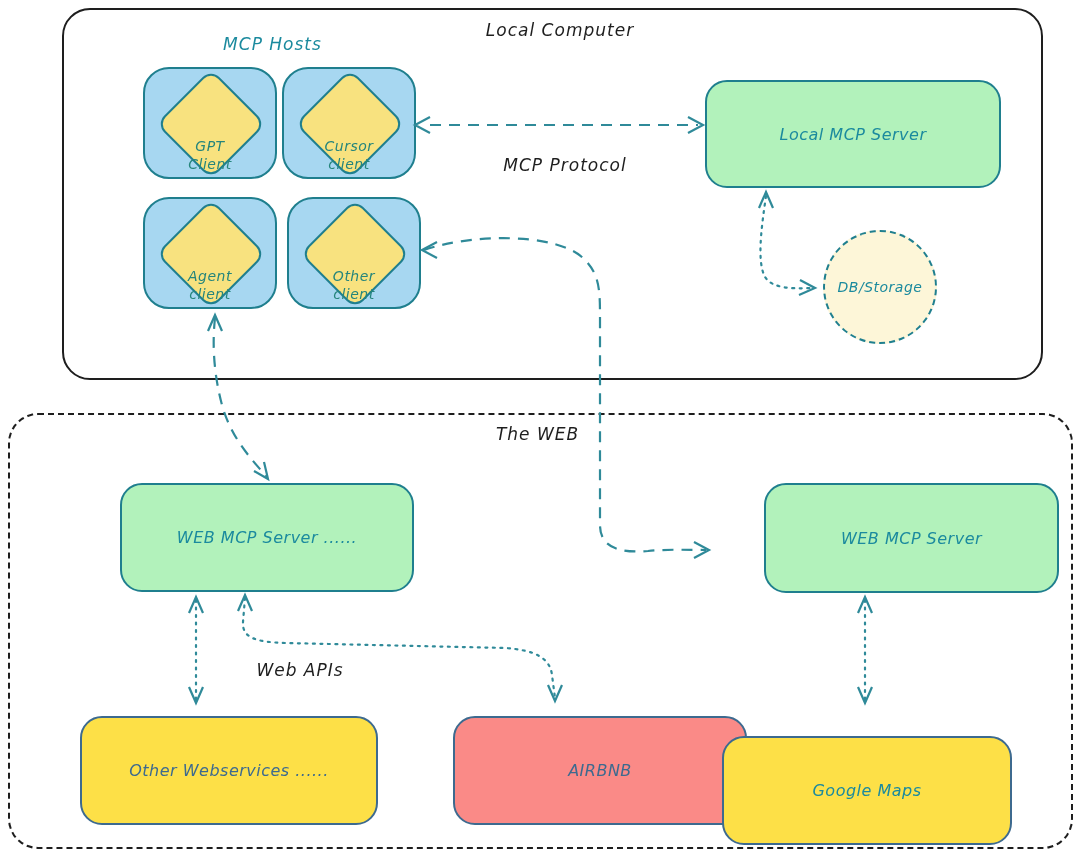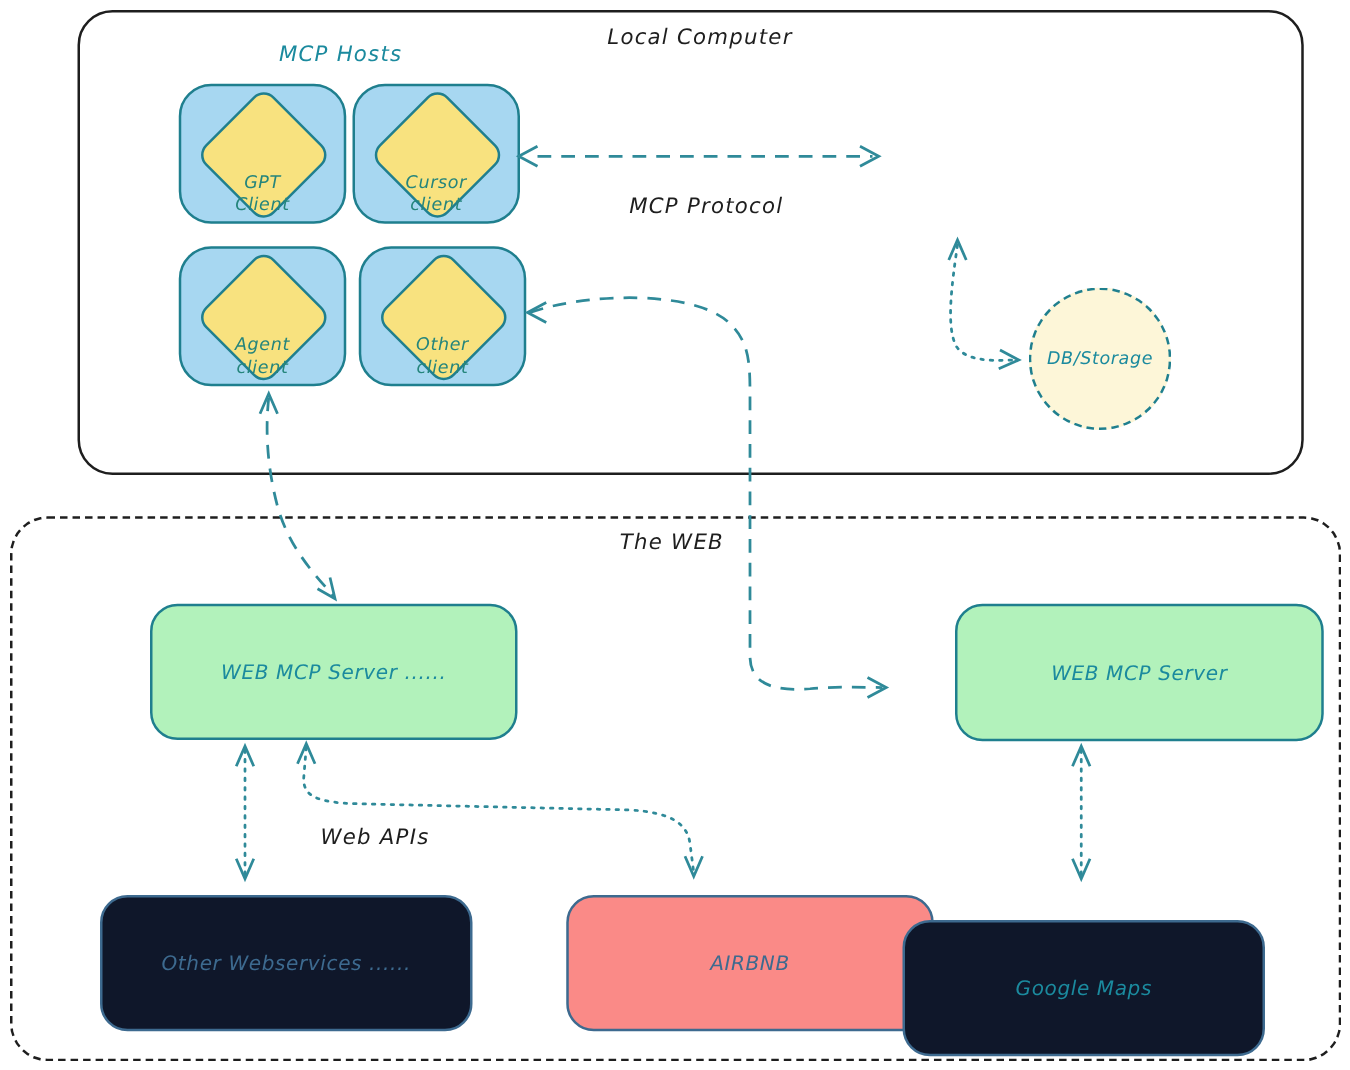--- a/index.html
+++ b/index.html
@@ -46,21 +46,21 @@
     background:#b2f2bb;border:2.5px solid #1f7f8e;border-radius:22px;
     display:flex;align-items:center;justify-content:center;
     font-size:16px;letter-spacing:.8px;
   }
   
   .service-box{
     border:2px solid #3d6a8f;border-radius:22px;
     display:flex;align-items:center;justify-content:center;
     font-size:16px;letter-spacing:.8px;
   }
-  .pink{background:#0f172a;}
+  .pink{background:#fde047;}
   .red{background:#fa8a87;}
 
   
   .db-circle{
     left:823px;top:230px;width:110px;height:110px;border-radius:50%;
     background:#fdf6d8;border:2.5px dashed #1f7f8e;
     display:flex;align-items:center;justify-content:center;
     font-size:14px;letter-spacing:.5px;
   }
 
@@ -102,20 +102,23 @@
     </div>
   </div>
   <div class="abs client-box" style="left:287px;top:197px;">
     <div class="diamond"></div>
     <div class="client-label diamond-text">
       <span>Other</span>
       <span>client</span>
     </div>
   </div>
 
+  <div class="abs server-box teal-text" style="left:705px;top:80px;width:292px;height:104px;">
+    <span class="lbl">Local MCP Server</span>
+  </div>
 
   <div class="abs db-circle teal-text">
     <span class="lbl">DB/Storage</span>
   </div>
 
   <div class="abs the-web"></div>
   <div class="abs lbl title dark-text" style="left:450px;top:424px;width:175px;text-align:center;">The WEB</div>
   <div class="abs lbl title dark-text" style="left:220px;top:660px;width:160px;text-align:center;">Web APIs</div>
 
   <div class="abs server-box teal-text" style="left:120px;top:483px;width:290px;height:105px;">

